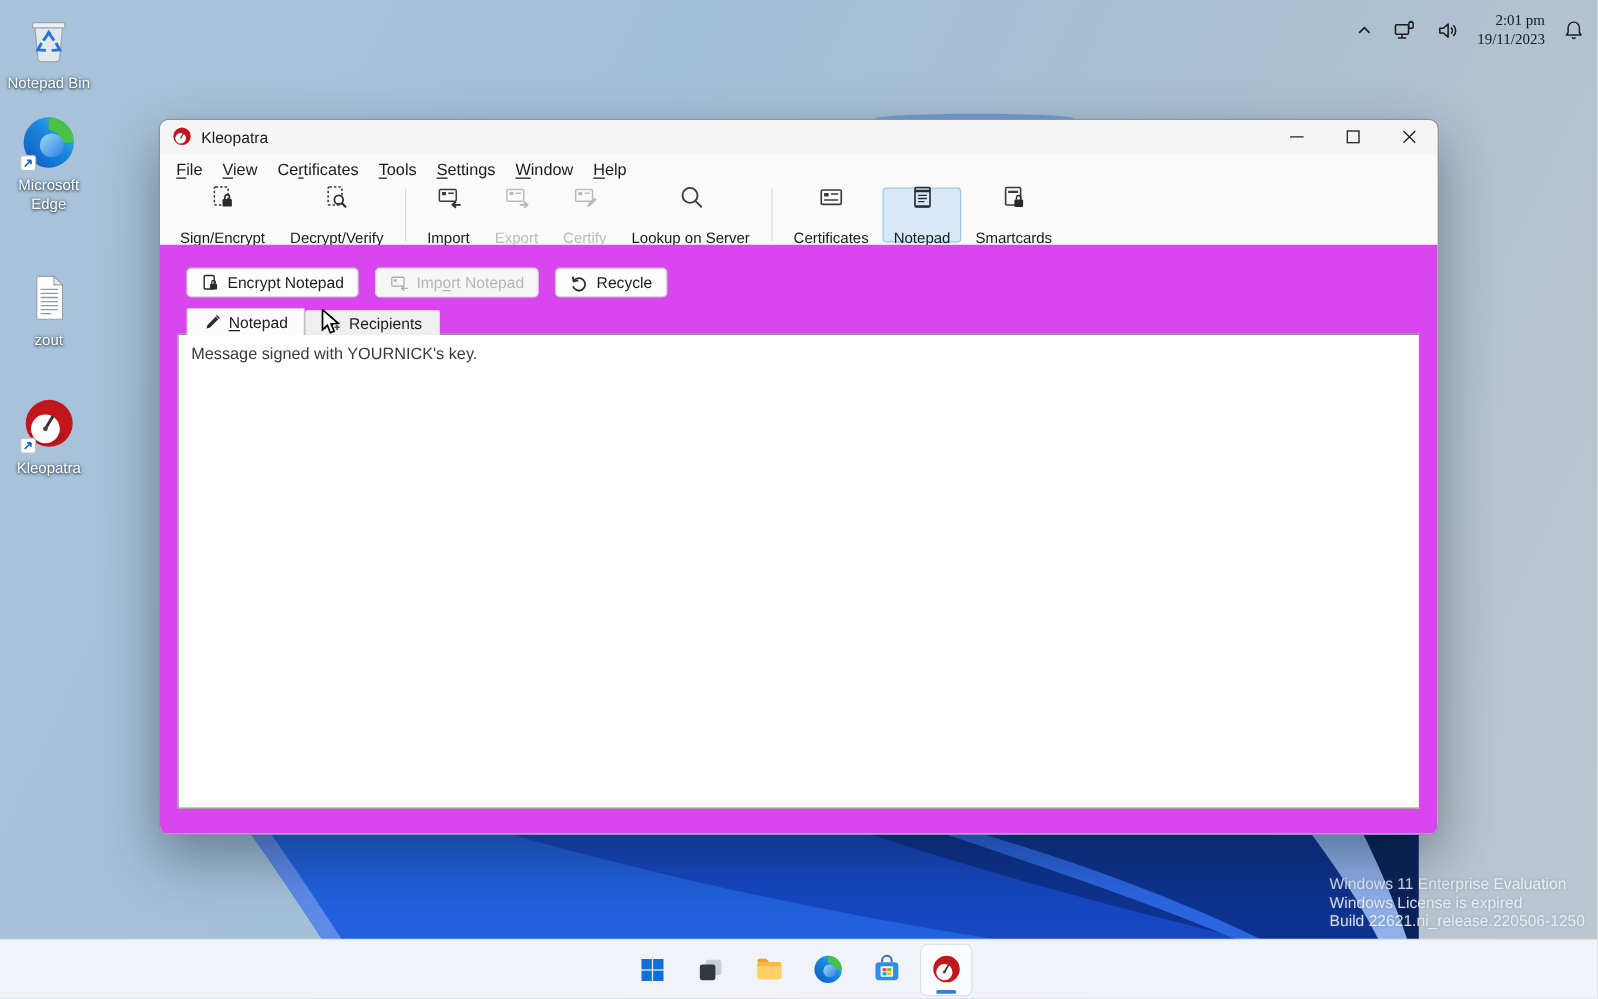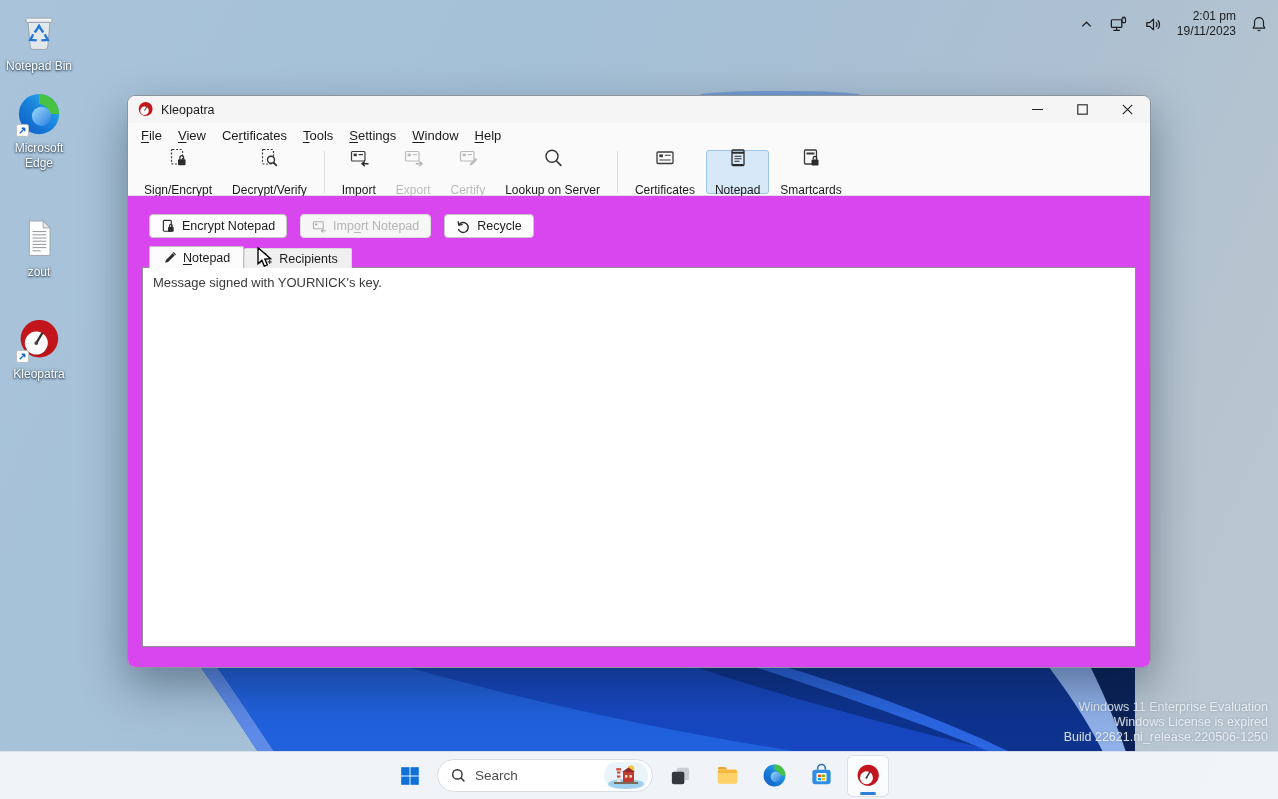--- a/index.html
+++ b/index.html
@@ -15,21 +15,21 @@
 
   
   .dicon { position:absolute; width:78px; display:flex; flex-direction:column; align-items:center; gap:3px; z-index:2; cursor:default; }
   .dicon .art { position:relative; width:48px; height:48px; display:flex; align-items:center; justify-content:center; }
   .dicon .lbl { font-size:12px; color:#fff; text-align:center; line-height:1.25;
                 text-shadow:0 1px 2px rgba(20,40,60,.85), 0 0 3px rgba(20,40,60,.6); }
   .shortcut { position:absolute; left:1px; bottom:1px; width:13px; height:13px; background:#fff;
               border:1px solid #b9c0c6; border-radius:2.5px; display:flex; align-items:center; justify-content:center; }
 
   
-  .watermark { position:absolute; right:10px; bottom:54px; z-index:2; text-align:right;
+  .watermark { position:absolute; right:10px; bottom:54px; z-index:2; 
                font-size:12.5px; line-height:15px; color:#edf1f5; opacity:.9;
                text-shadow:0 0 3px rgba(80,100,125,.45); }
 
   
   .window { position:absolute; left:127px; top:95px; width:1024px; height:573px; z-index:10;
             background:#f3f3f3; border:1px solid #8d949b; border-radius:8px; overflow:hidden;
             box-shadow:0 18px 45px rgba(10,25,45,.40); display:flex; flex-direction:column; }
   .titlebar { height:27px; background:#f5f5f5; display:flex; align-items:center; padding-left:9px; flex:0 0 auto; }
   .titlebar .appico { width:17px; height:17px; margin-right:7px; }
   .titlebar .ttl { font-size:12.5px; color:#1b1b1b; }
@@ -80,21 +80,21 @@
                   width:16px; height:3px; border-radius:2px; background:#2f7fd6; }
   .searchbox { width:216px; height:33px; background:#fff; border:1px solid #d8dde3; border-radius:17px;
                display:flex; align-items:center; padding:0 4px 0 13px; gap:9px; }
   .searchbox input { border:none; outline:none; flex:1; font-size:13.5px; color:#454545;
                      font-family:"Liberation Sans",sans-serif; background:transparent; min-width:0; }
   .searchbox input::placeholder { color:#4c4c4c; opacity:1; }
   .search-img { width:44px; height:27px; flex:0 0 auto; }
 
   .tray { position:absolute; right:6px; top:0; height:48px; display:flex; align-items:center; gap:8px; z-index:51; }
   .tray-ico { display:flex; align-items:center; justify-content:center; padding:4px; }
-  .clock { text-align:right; font-size:12px; color:#1b1b1b; line-height:15px; padding:0 2px; }
+  .clock { text-align:right; font-size:12px; color:#1b1b1b; line-height:15px; padding:0 2px;font-family:Liberation Serif, serif; }
 
   .cursor { position:absolute; left:256px; top:247px; z-index:100; }
 </style>
 </head>
 <body>
 
 <svg class="bloom" viewBox="0 0 995 90" preserveAspectRatio="none">
   <path d="M57,0 C74,24 96,56 118,90 L995,90 L995,0 Z" fill="#2161dd"></path>
   <path d="M57,0 C74,24 96,56 118,90 L134,90 C110,54 92,26 73,0 Z" fill="#5e8ae8"></path>
   <path d="M250,0 C380,38 520,68 660,90 L995,90 L995,0 Z" fill="#1747c0"></path>
@@ -402,41 +402,20 @@
 
   <div class="tb-btn">
     <svg width="24" height="24" viewBox="0 0 24 24">
       <rect x="3.2" y="3.2" width="8.3" height="8.3" fill="#0e6fd6"></rect>
       <rect x="12.5" y="3.2" width="8.3" height="8.3" fill="#0e6fd6"></rect>
       <rect x="3.2" y="12.5" width="8.3" height="8.3" fill="#0e6fd6"></rect>
       <rect x="12.5" y="12.5" width="8.3" height="8.3" fill="#0e6fd6"></rect>
     </svg>
   </div>
 
-  <div class="searchbox">
-    <svg width="15" height="15" viewBox="0 0 16 16">
-      <circle cx="6.8" cy="6.8" r="5" fill="none" stroke="#333" stroke-width="1.5"></circle>
-      <line x1="10.5" y1="10.5" x2="14.3" y2="14.3" stroke="#333" stroke-width="1.6"></line>
-    </svg>
-    <input type="text" readonly="" placeholder="Search" style="">
-    <svg class="search-img" viewBox="0 0 44 27">
-      <rect x="0" y="0" width="44" height="27" rx="13" fill="#eaf4fb"></rect>
-      <ellipse cx="22" cy="22" rx="18" ry="5" fill="#9fd0ee"></ellipse>
-      <circle cx="27" cy="7" r="3.4" fill="#f5c54a"></circle>
-      <rect x="13" y="8" width="3.4" height="12" fill="#e8e4da"></rect>
-      <rect x="13" y="9.5" width="3.4" height="2" fill="#d0473a"></rect>
-      <rect x="13" y="13.5" width="3.4" height="2" fill="#d0473a"></rect>
-      <rect x="12.2" y="6.2" width="5" height="2.2" fill="#d0473a"></rect>
-      <rect x="19" y="10" width="11" height="10" fill="#c23b30"></rect>
-      <path d="M18 10 l6.5-4.5 6.5 4.5 z" fill="#8f2a22"></path>
-      <rect x="21" y="13" width="2.4" height="2.6" fill="#fde9c8"></rect>
-      <rect x="25.5" y="13" width="2.4" height="2.6" fill="#fde9c8"></rect>
-      <rect x="10" y="20" width="24" height="2" fill="#7b6a55"></rect>
-    </svg>
-  </div>
 
   <div class="tb-btn">
     <svg width="23" height="23" viewBox="0 0 24 24">
       <rect x="8" y="4" width="13" height="13" rx="2" fill="#c9ced5"></rect>
       <rect x="3" y="8" width="13" height="13" rx="2" fill="#32383e"></rect>
     </svg>
   </div>
 
   <div class="tb-btn">
     <svg width="25" height="25" viewBox="0 0 26 26">

